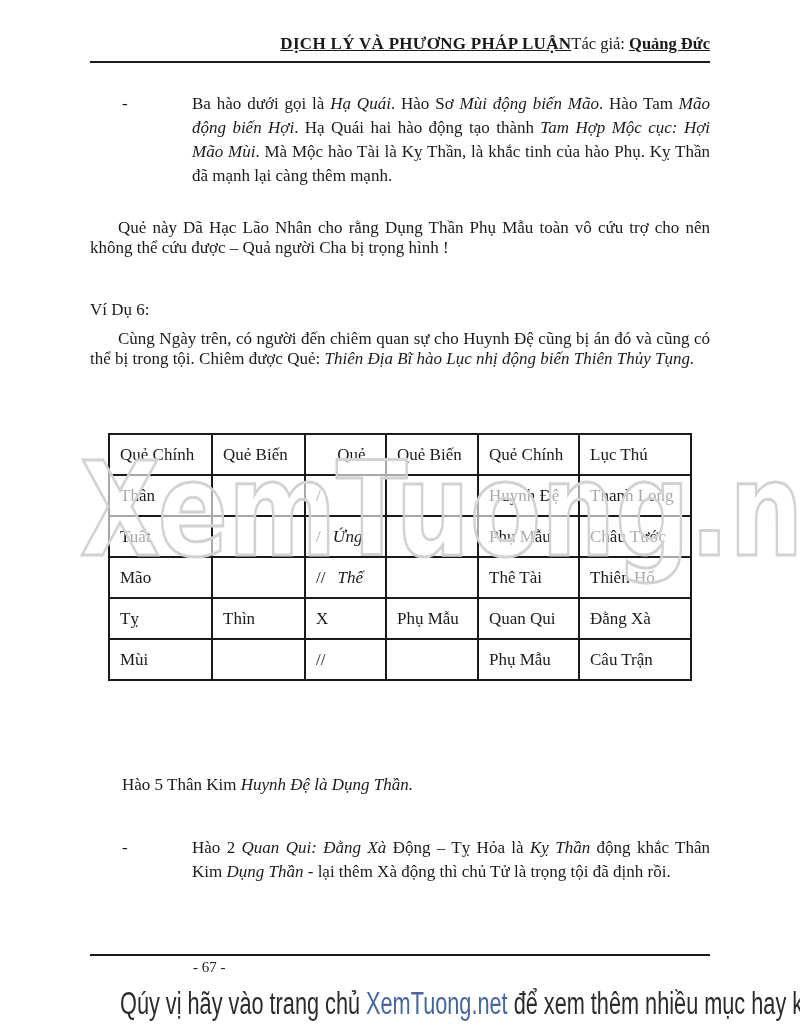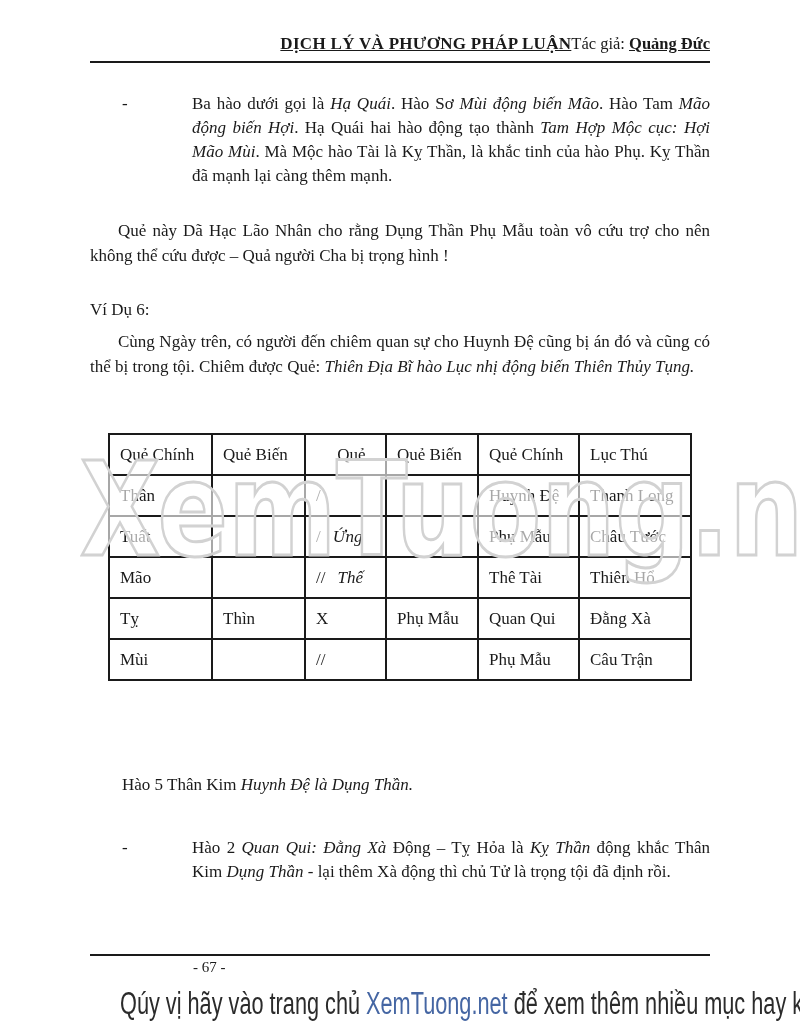--- a/index.html
+++ b/index.html
@@ -39,21 +39,21 @@
     font-size: 17px; line-height: 24px;
   }
   .bullet .marker { width: 26px; flex: 0 0 26px; }
   .bullet .btxt { flex: 1; text-align: justify; margin-left: 44px; }
   .bullet-1 { top: 92px; }
   .bullet-2 { top: 836px; }
 
   .para {
     position: absolute;
     left: 90px; width: 620px;
-    font-size: 17px; line-height: 25px;
+    font-size: 17px; line-height: 20px;
     text-align: justify;
     text-indent: 28px;
   }
   .para-2 { top: 218px; }
   .para-3 { top: 329px; }
   .section-heading {
     position: absolute;
     top: 300px; left: 90px;
     font-size: 17px;
   }

